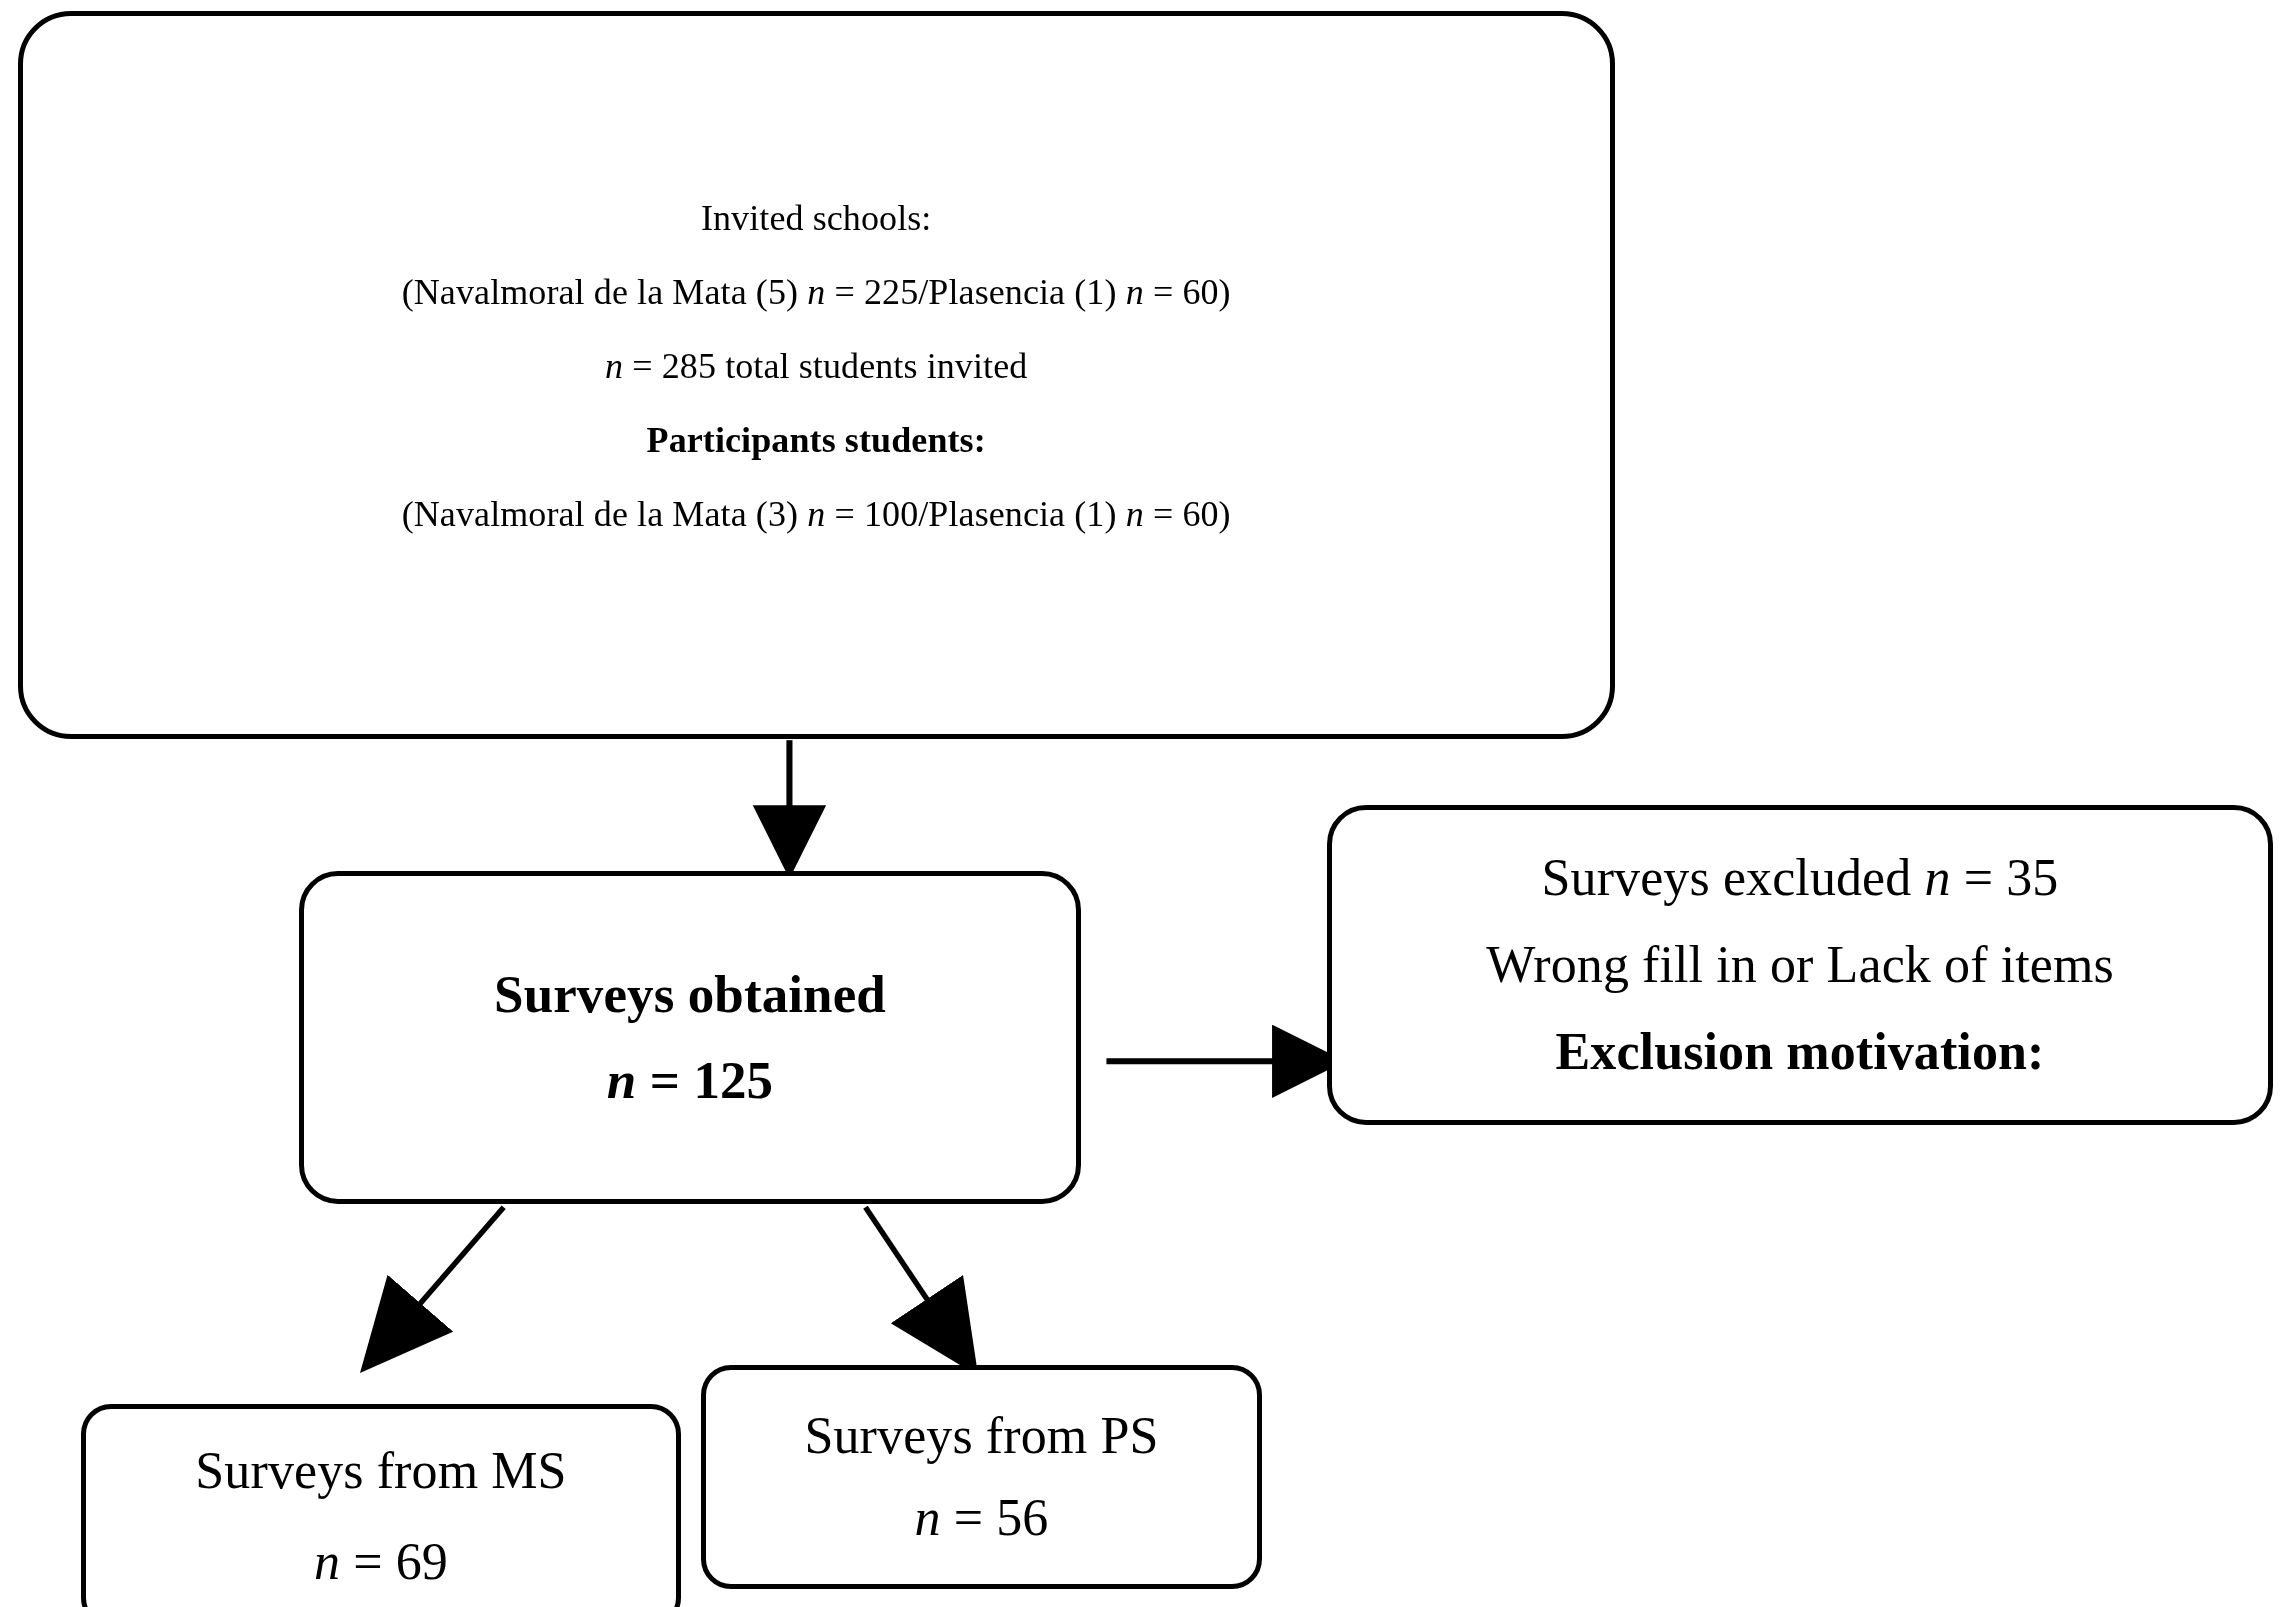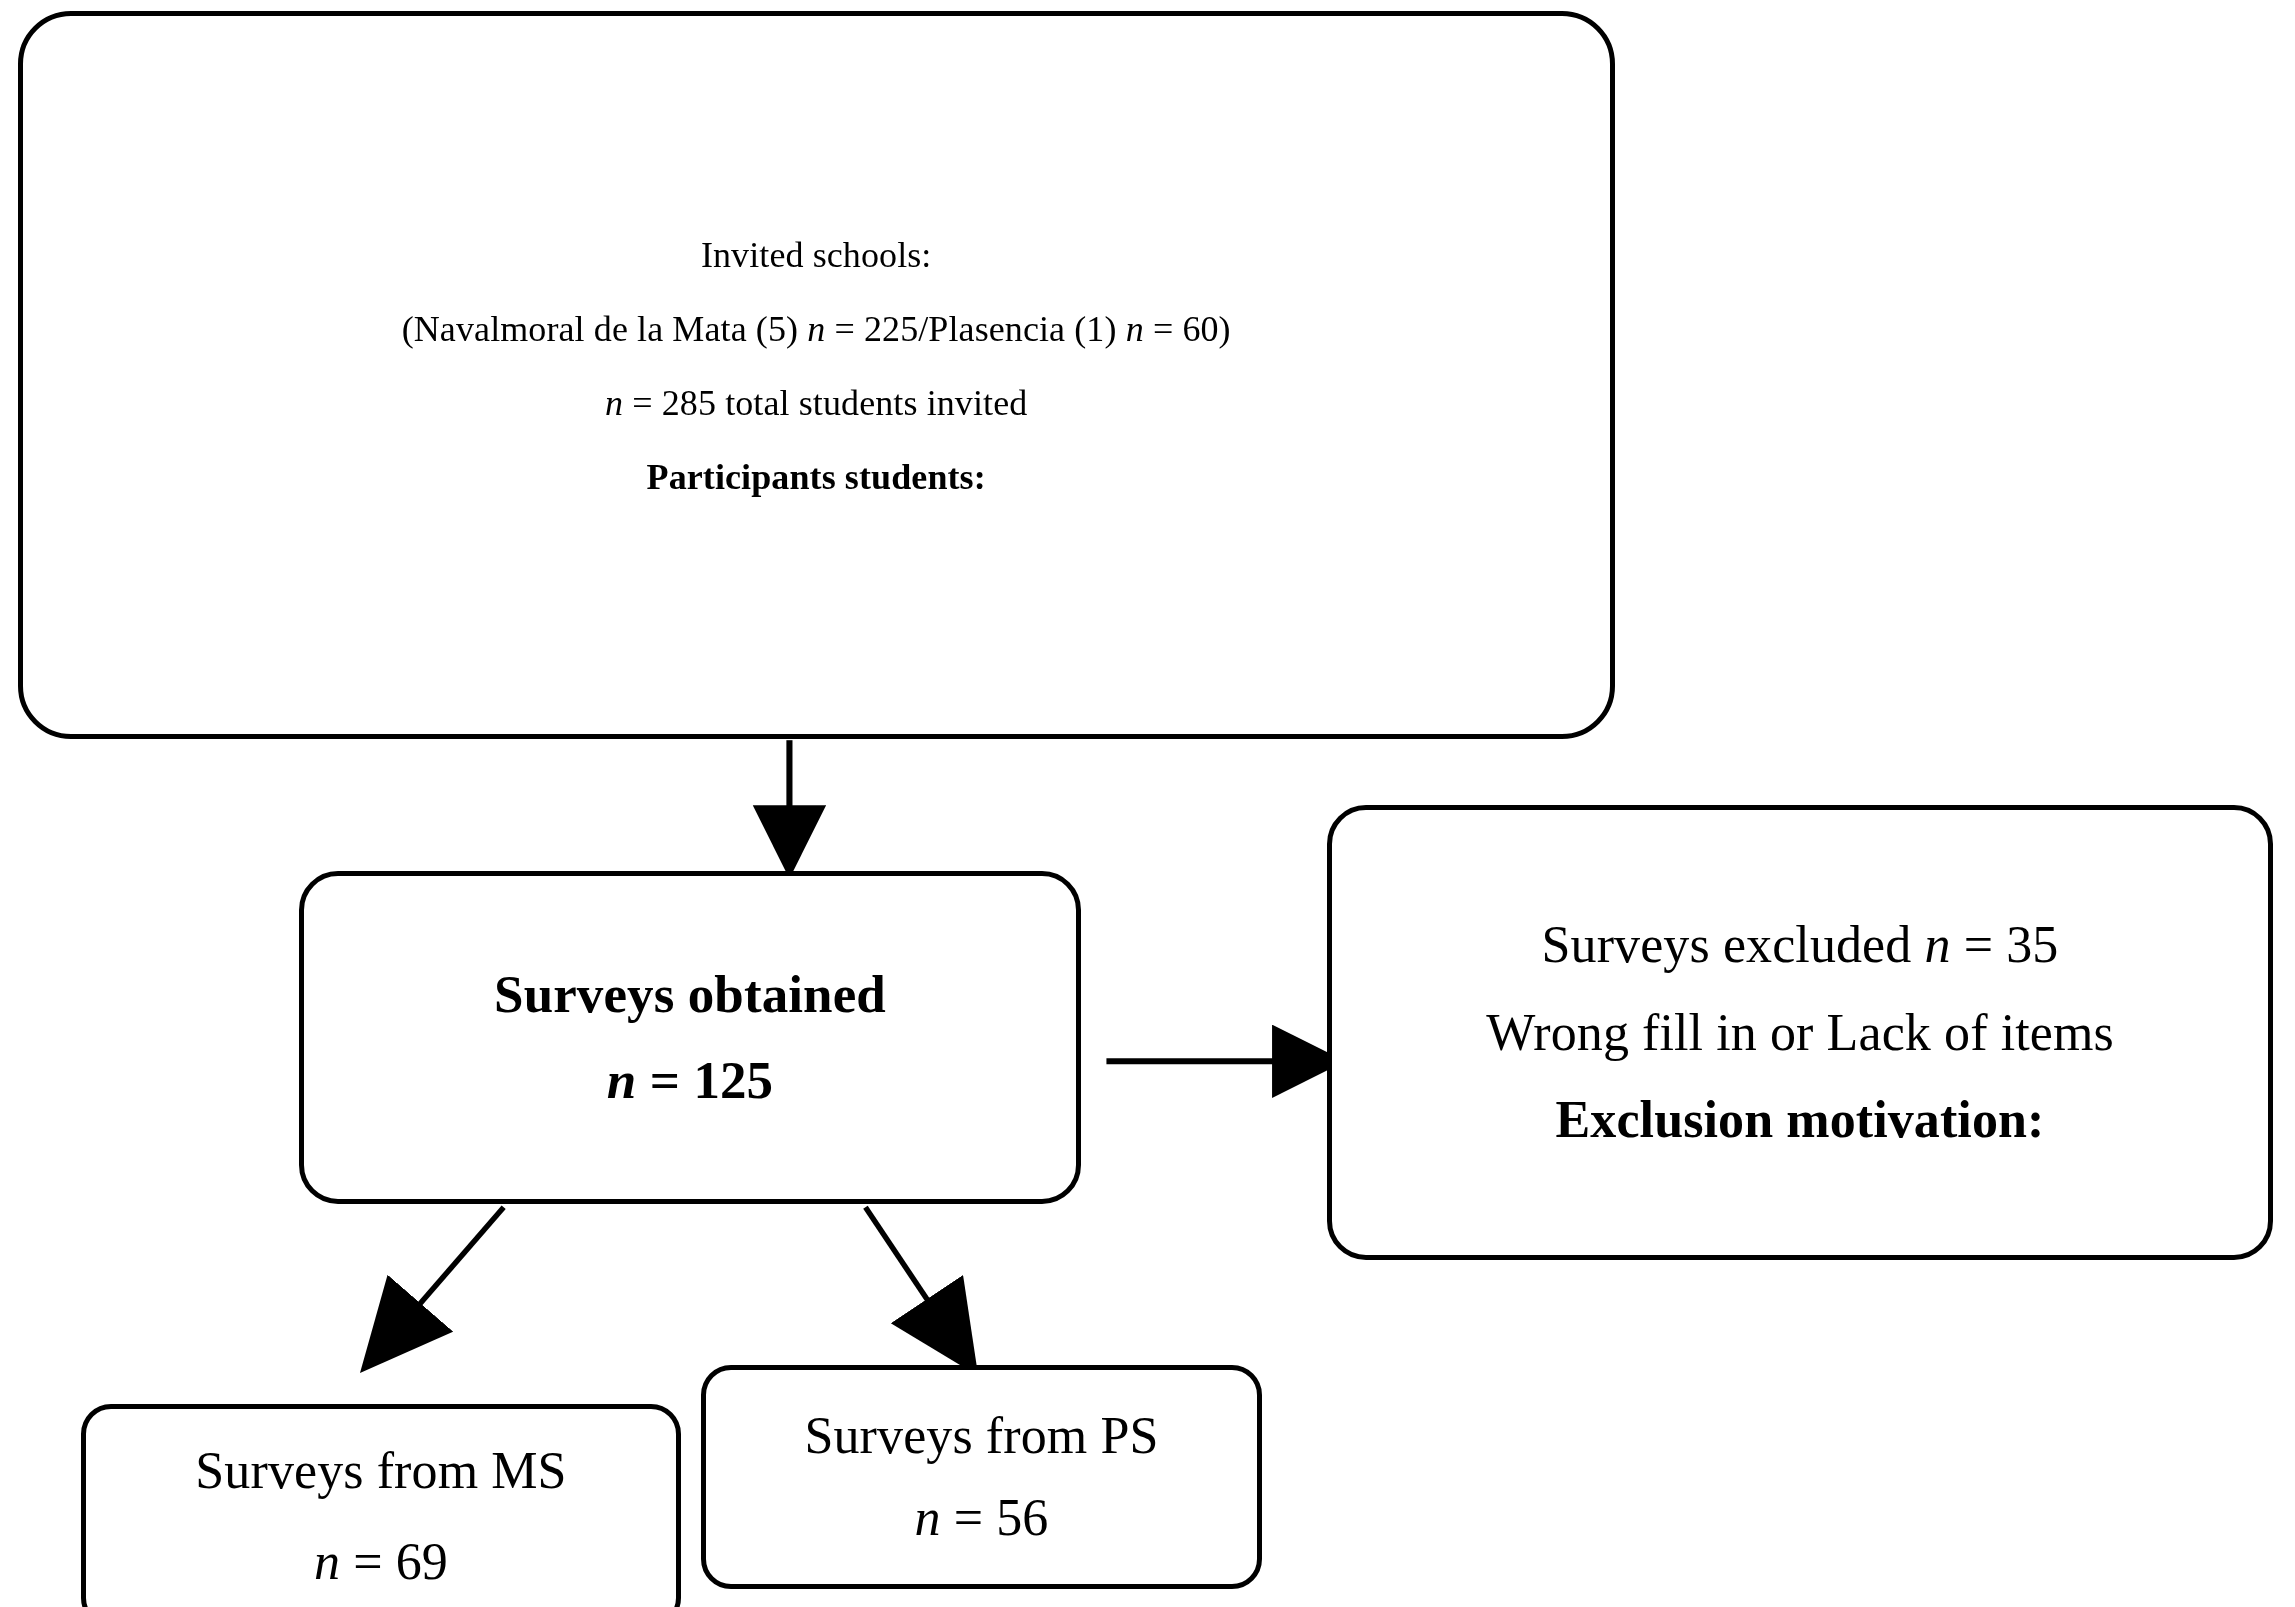--- a/index.html
+++ b/index.html
@@ -65,21 +65,21 @@
     height: 333px;
     border-radius: 39px;
   }
   #box-obtained .line { margin: 16.3px 0; font-size: 53px; }
 
   
   #box-excluded {
     left: 1327px;
     top: 805px;
     width: 946px;
-    height: 455px;
+    height: 320px;
     border-radius: 39px;
     padding: 0 23px;
   }
   #box-excluded .line { margin: 17.7px 0; font-size: 52px; }
 
   
   #box-ms {
     left: 81px;
     top: 1404px;
     width: 600px;
@@ -118,20 +118,21 @@
     <line x1="742" y1="1778" x2="567" y2="1980" stroke="#000000" stroke-width="8" marker-end="url(#ah-thin)"></line>
 
     <line x1="1275" y1="1778" x2="1410" y2="1980" stroke="#000000" stroke-width="8" marker-end="url(#ah-thin)"></line>
   </svg>
 
   <div class="node" id="box-invited">
     <span class="line l1">Invited schools:</span>
     <span class="line">(Navalmoral de la Mata (5) <i class="italic-n">n</i> = 225/Plasencia (1) <i class="italic-n">n</i> = 60)</span>
     <span class="line"><i class="italic-n">n</i> = 285 total students invited</span>
     <span class="line bold">Participants students:</span>
+    <span class="line">(Navalmoral de la Mata (3) <i class="italic-n">n</i> = 100/Plasencia (1) <i class="italic-n">n</i> = 60)</span>
   </div>
 
   <div class="node" id="box-obtained">
     <span class="line bold">Surveys obtained</span>
     <span class="line bold"><i class="italic-n">n</i> = 125</span>
   </div>
 
   <div class="node" id="box-excluded">
     <span class="line">Surveys excluded <i class="italic-n">n</i> = 35</span>
     <span class="line">Wrong fill in or Lack of items</span>

